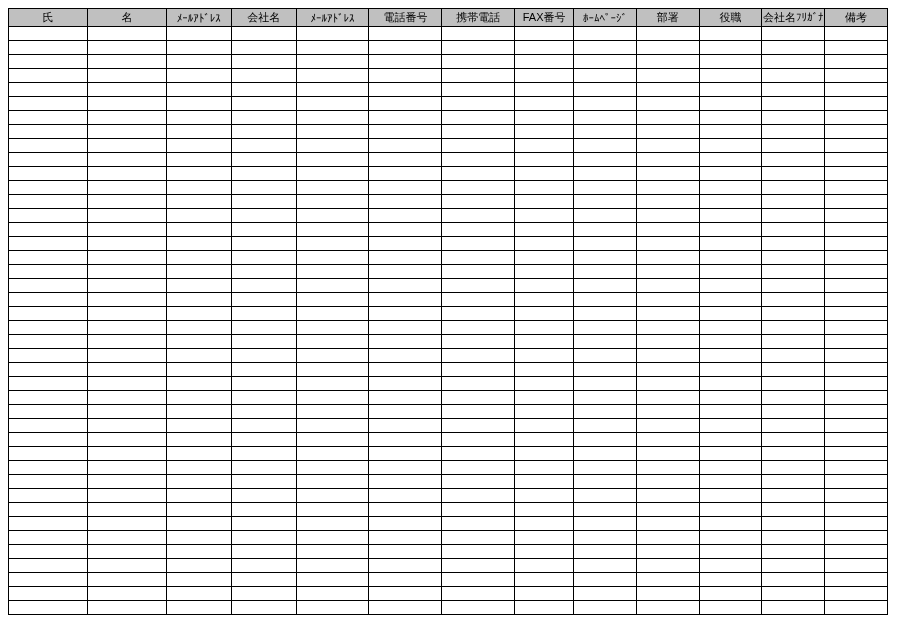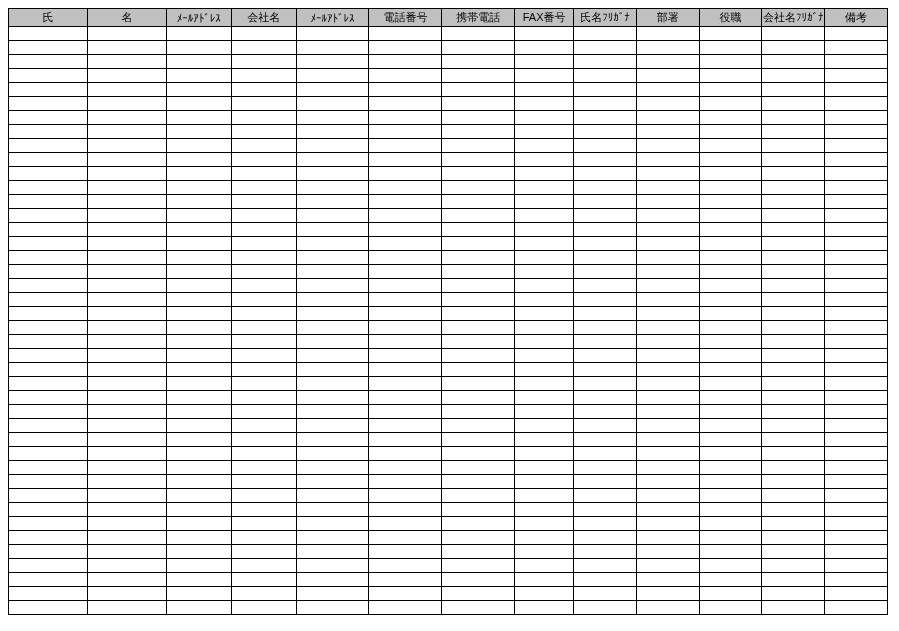--- a/index.html
+++ b/index.html
@@ -68,21 +68,21 @@
   <thead>
     <tr>
       <th>氏</th>
       <th>名</th>
       <th>ﾒｰﾙｱﾄﾞﾚｽ</th>
       <th>会社名</th>
       <th>ﾒｰﾙｱﾄﾞﾚｽ</th>
       <th>電話番号</th>
       <th>携帯電話</th>
       <th>FAX番号</th>
-      <th>氏名ﾌﾘｶﾞﾅ</th>
+      <th>ﾎｰﾑﾍﾟｰｼﾞ</th>
       <th>部署</th>
       <th>役職</th>
       <th>会社名ﾌﾘｶﾞﾅ</th>
       <th>備考</th>
     </tr>
   </thead>
   <tbody id="tbody">
   <tr>
         <td></td>
         <td></td>

